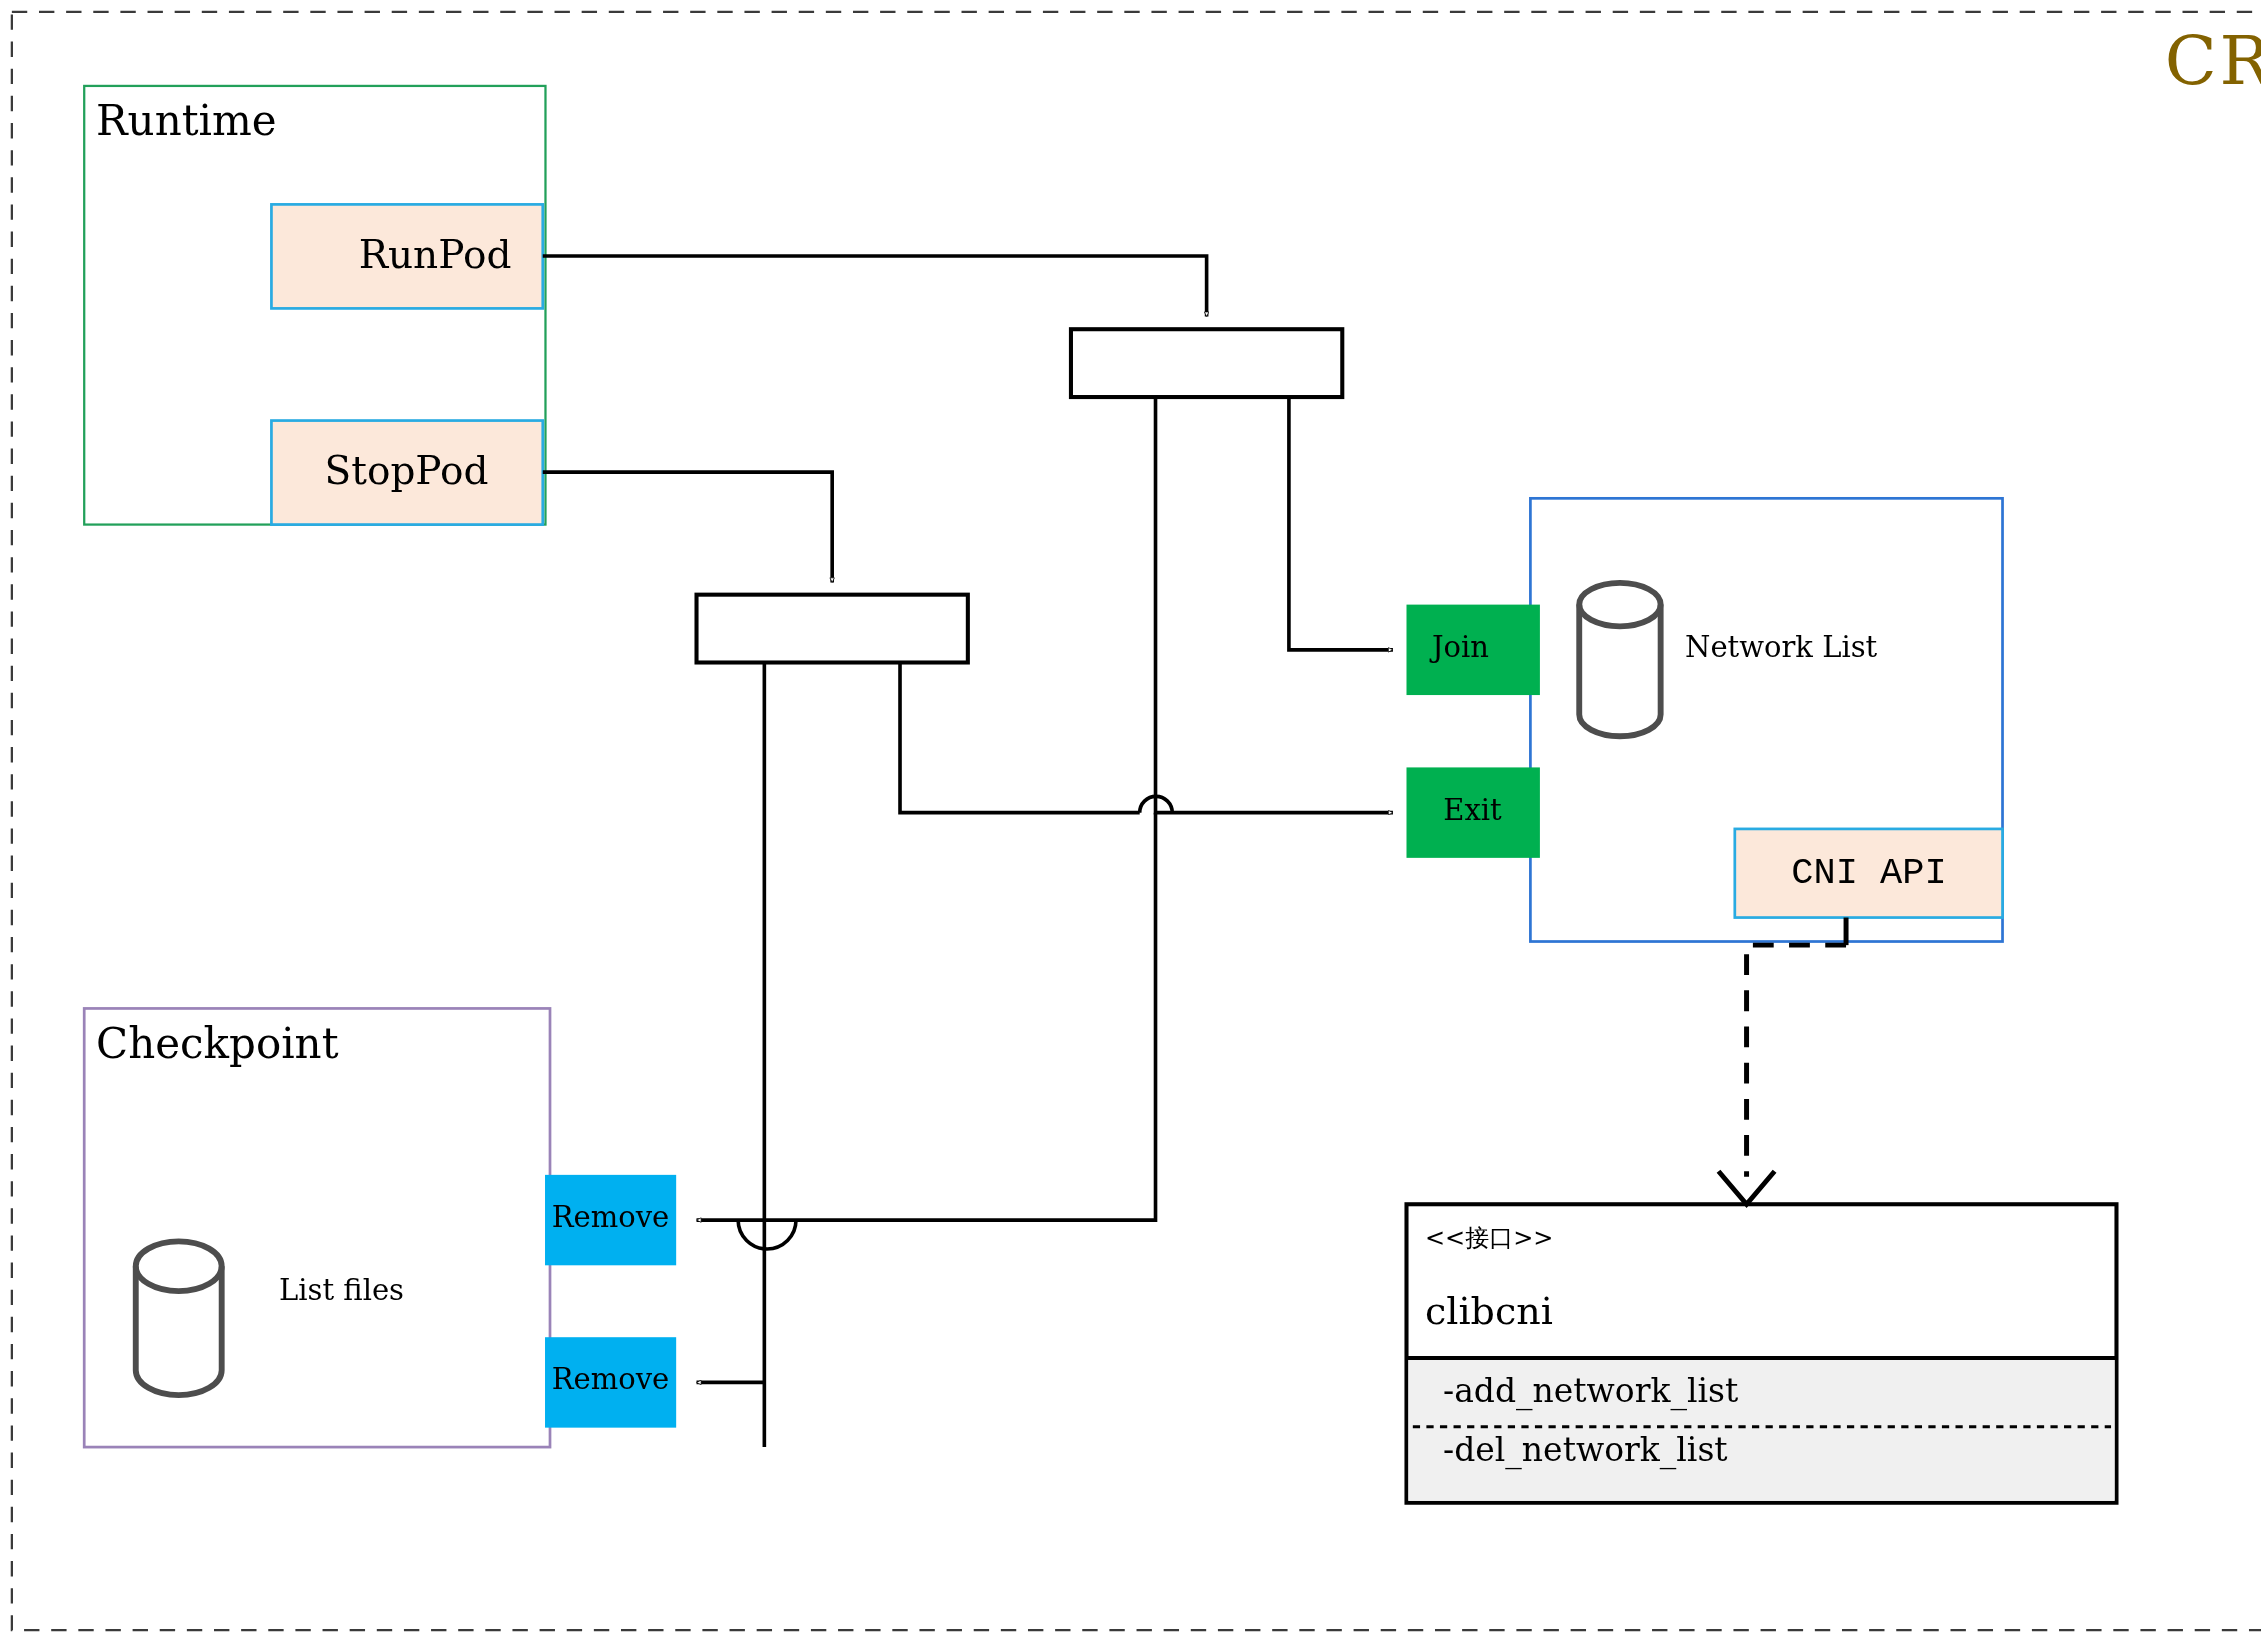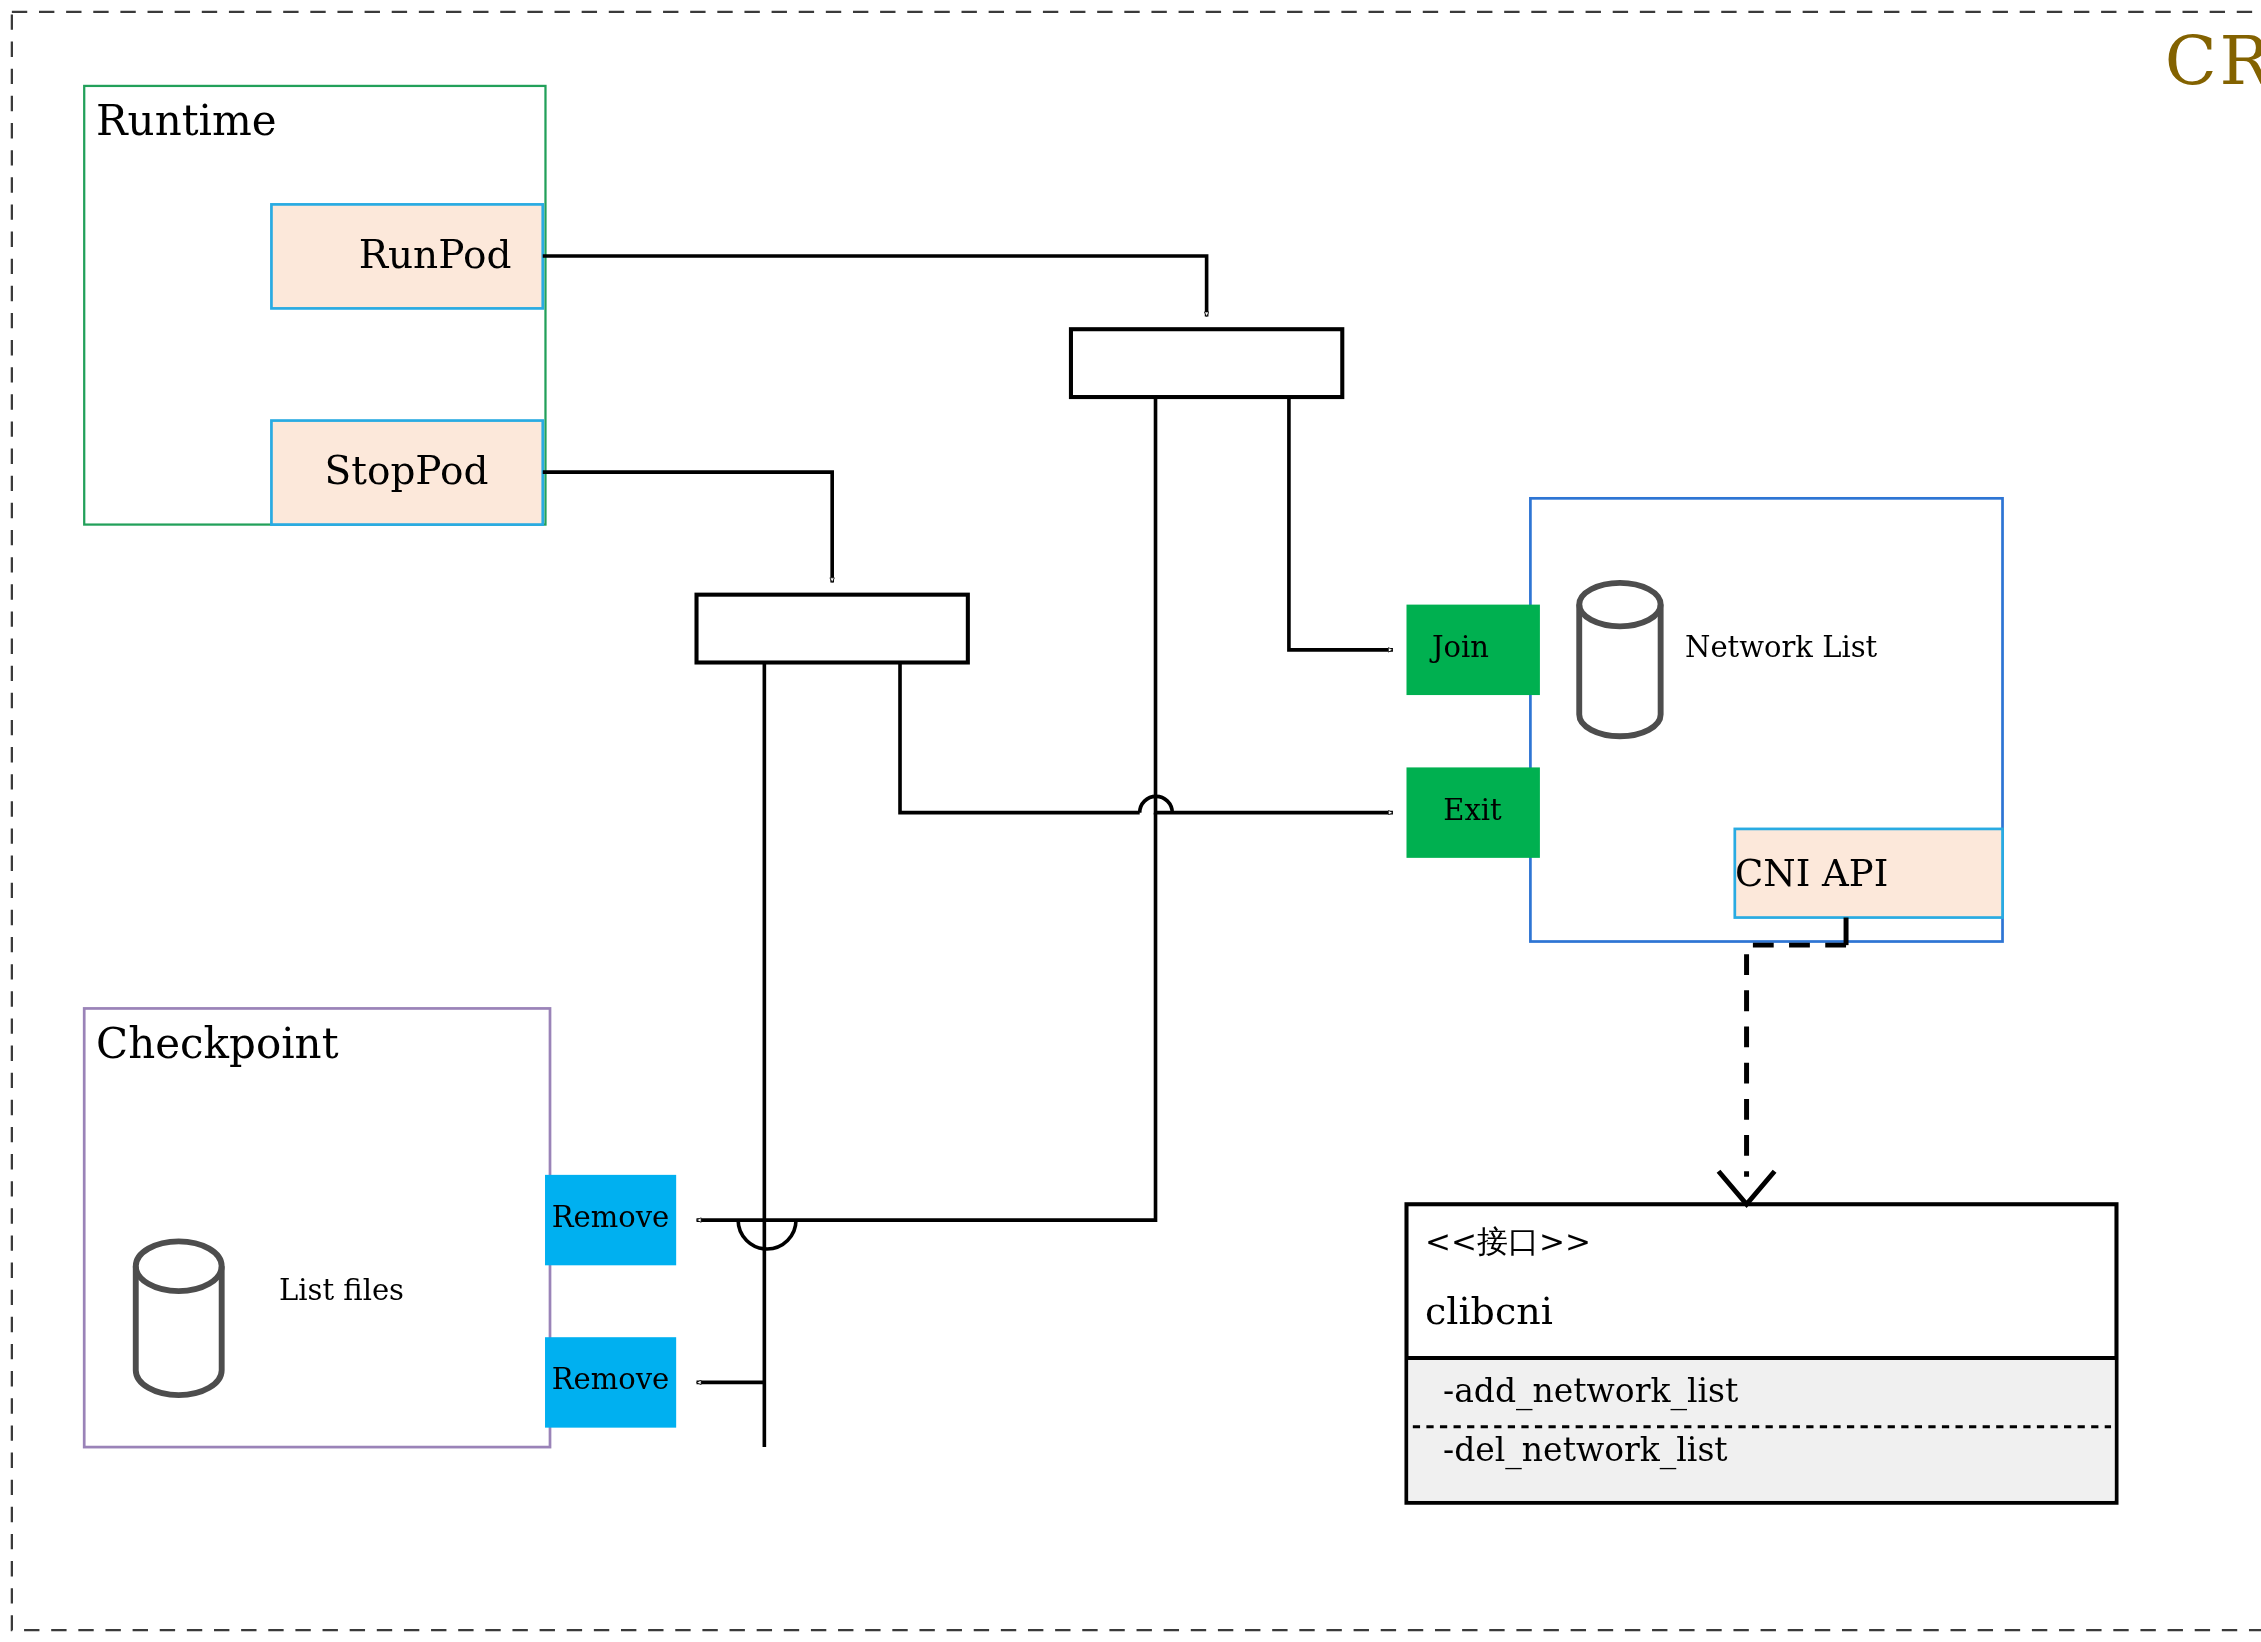--- a/index.html
+++ b/index.html
@@ -121,23 +121,23 @@
 
   <div class="lbl" style="left:545px;top:1365px;width:131px;text-align:center;font-size:29px;">Remove</div>
 
 
   <div class="lbl" style="left:1685px;top:633px;font-size:29px;">Network List</div>
 
   <div class="lbl" style="left:1406px;top:633px;width:109px;text-align:center;font-size:29px;">Join</div>
 
   <div class="lbl" style="left:1406px;top:796px;width:133px;text-align:center;font-size:29px;">Exit</div>
 
-  <div class="lbl" style="left:1735px;top:855px;width:268px;text-align:left;font-size:37px;">CNI API</div>
+  <div class="lbl" style="left:1735px;top:855px;width:268px;text-align:center;font-size:37px;font-family:Liberation Mono, monospace;">CNI API</div>
 
-  <div class="lbl" style="left:1425px;top:1226px;font-size:31px;font-family:'DejaVu Sans', sans-serif;">&lt;&lt;接口&gt;&gt;</div>
+  <div class="lbl" style="left:1425px;top:1226px;font-size:24px;font-family:'DejaVu Sans', sans-serif;">&lt;&lt;接口&gt;&gt;</div>
 
   <div class="lbl" style="left:1425px;top:1280px;font-size:38px;margin-top:12px;">clibcni</div>
 
   <div class="lbl" style="left:1443px;top:1374px;font-size:33px;">-add_network_list</div>
 
   <div class="lbl" style="left:1443px;top:1433px;font-size:33px;">-del_network_list</div>
 
 </div>
 
 

